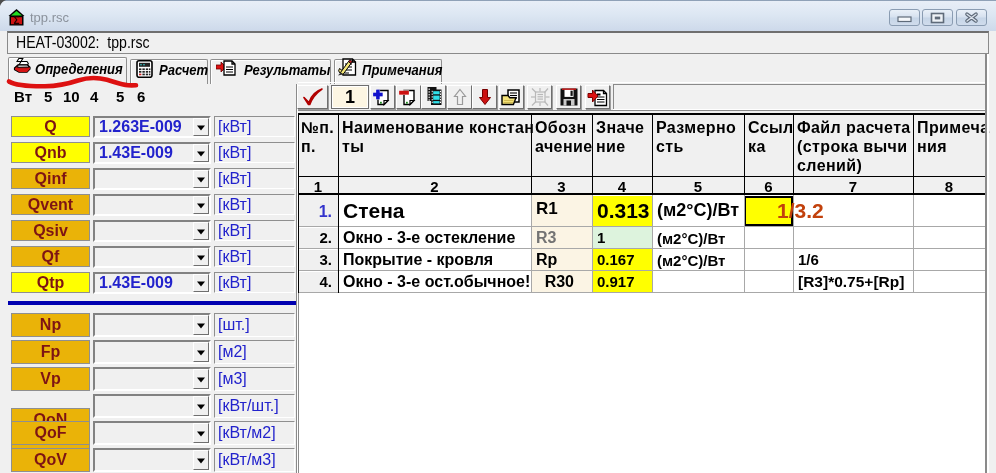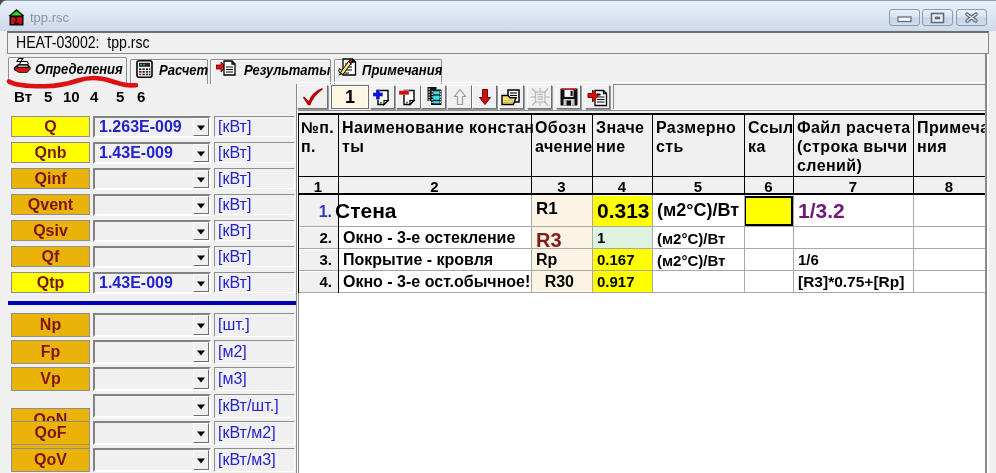--- a/index.html
+++ b/index.html
@@ -387,28 +387,28 @@
 <div class="abs" style="left:917px;top:118px;font-weight:bold;font-size:16px;line-height:19px;color:#000;white-space:nowrap;letter-spacing:0.4px">Примеча<br>ния</div>
 <div class="abs" style="left:298px;top:178px;width:40px;text-align:center;font-weight:bold;font-size:15px">1</div>
 <div class="abs" style="left:338px;top:178px;width:193px;text-align:center;font-weight:bold;font-size:15px">2</div>
 <div class="abs" style="left:531px;top:178px;width:61px;text-align:center;font-weight:bold;font-size:15px">3</div>
 <div class="abs" style="left:592px;top:178px;width:60px;text-align:center;font-weight:bold;font-size:15px">4</div>
 <div class="abs" style="left:652px;top:178px;width:92px;text-align:center;font-weight:bold;font-size:15px">5</div>
 <div class="abs" style="left:744px;top:178px;width:49px;text-align:center;font-weight:bold;font-size:15px">6</div>
 <div class="abs" style="left:793px;top:178px;width:120px;text-align:center;font-weight:bold;font-size:15px">7</div>
 <div class="abs" style="left:913px;top:178px;width:72px;text-align:center;font-weight:bold;font-size:15px">8</div>
 <div class="cell" style="left:298px;top:203px;width:39px;text-align:right;font-size:16px;color:#3333cc;padding-left:5px;padding-right:5px">1.</div>
-<div class="cell" style="left:330px;top:199px;width:170px;text-align:left;font-size:21px;color:#000;padding-left:5px;padding-right:5px">Стена</div>
+<div class="cell" style="left:338px;top:199px;width:170px;text-align:left;font-size:21px;color:#000;padding-left:5px;padding-right:5px">Стена</div>
 <div class="cell" style="left:531px;top:199px;width:60px;text-align:left;font-size:17px;color:#000;padding-left:5px;padding-right:5px">R1</div>
 <div class="cell" style="left:592px;top:199px;width:60px;text-align:left;font-size:21px;color:#000;padding-left:5px;padding-right:5px">0.313</div>
 <div class="cell" style="left:652px;top:200px;width:92px;text-align:left;font-size:18px;color:#000;padding-left:5px;padding-right:5px">(м2°С)/Вт</div>
-<div class="cell" style="left:793px;top:199px;width:120px;text-align:left;font-size:21px;color:#701a75;padding-left:5px;padding-right:5px">1/3.2</div>
+<div class="cell" style="left:772px;top:199px;width:120px;text-align:left;font-size:21px;color:#c2410c;padding-left:5px;padding-right:5px">1/3.2</div>
 <div class="cell" style="left:298px;top:229px;width:39px;text-align:right;font-size:15px;color:#000;padding-left:5px;padding-right:5px">2.</div>
 <div class="cell" style="left:338px;top:229px;width:192px;text-align:left;font-size:16px;color:#000;padding-left:5px;padding-right:5px">Окно - 3-е остекление</div>
-<div class="cell" style="left:531px;top:229px;width:52px;text-align:left;font-size:20px;color:#7f1d1d;padding-left:5px;padding-right:5px">R3</div>
+<div class="cell" style="left:531px;top:229px;width:52px;text-align:left;font-size:16px;color:#737373;padding-left:5px;padding-right:5px">R3</div>
 <div class="cell" style="left:592px;top:229px;width:60px;text-align:left;font-size:15px;color:#000;padding-left:5px;padding-right:5px">1</div>
 <div class="cell" style="left:652px;top:230px;width:92px;text-align:left;font-size:15px;color:#000;padding-left:5px;padding-right:5px">(м2°С)/Вт</div>
 <div class="cell" style="left:298px;top:251px;width:39px;text-align:right;font-size:15px;color:#000;padding-left:5px;padding-right:5px">3.</div>
 <div class="cell" style="left:338px;top:251px;width:192px;text-align:left;font-size:16px;color:#000;padding-left:5px;padding-right:5px">Покрытие - кровля</div>
 <div class="cell" style="left:531px;top:251px;width:60px;text-align:left;font-size:16px;color:#000;padding-left:5px;padding-right:5px">Rp</div>
 <div class="cell" style="left:592px;top:251px;width:60px;text-align:left;font-size:15px;color:#000;padding-left:5px;padding-right:5px">0.167</div>
 <div class="cell" style="left:652px;top:252px;width:92px;text-align:left;font-size:15px;color:#000;padding-left:5px;padding-right:5px">(м2°С)/Вт</div>
 <div class="cell" style="left:793px;top:251px;width:120px;text-align:left;font-size:15px;color:#000;padding-left:5px;padding-right:5px">1/6</div>
 <div class="cell" style="left:298px;top:273px;width:39px;text-align:right;font-size:15px;color:#000;padding-left:5px;padding-right:5px">4.</div>
 <div class="cell" style="left:338px;top:273px;width:192px;text-align:left;font-size:16px;color:#000;padding-left:5px;padding-right:5px">Окно - 3-е ост.обычное!</div>

